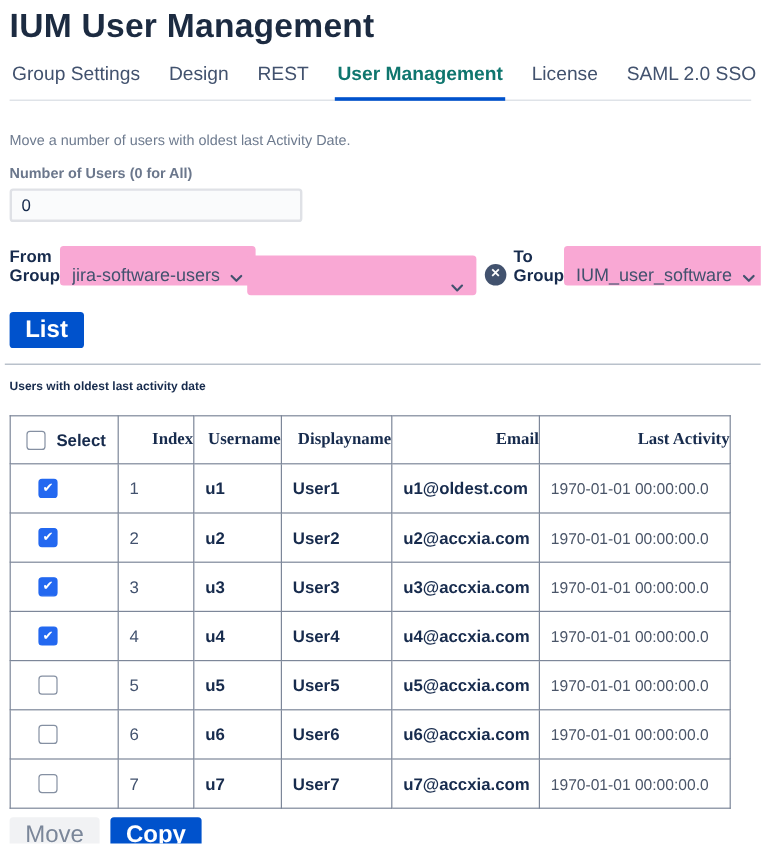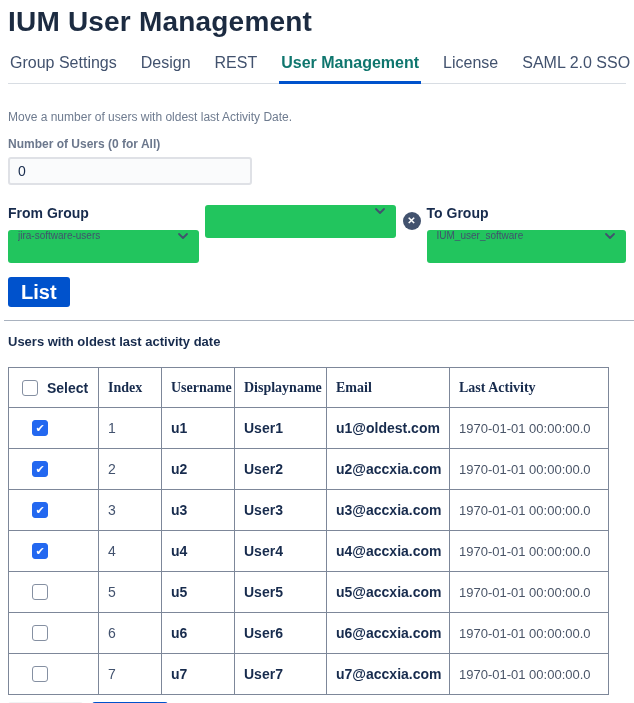--- a/index.html
+++ b/index.html
@@ -29,26 +29,26 @@
   .field-label { margin-top: 13px; font-size: 12px; font-weight: 600; color: #6b778c; }
   .num-input {
     display: block; margin-top: 6px; width: 244px; height: 28px;
     border: 2px solid #dfe1e6; border-radius: 3px; background: #fafbfc;
     font-family: "Liberation Sans", sans-serif; font-size: 14px; color: #172b4d;
     padding: 0 8px; outline: none;
   }
 
   
   .groups-row { display: flex; margin-top: 20px; }
-  .group { display: flex; flex-direction: column; }
+  .group { display: flex; flex-direction: row; }
   .group-label { font-size: 14px; font-weight: 700; color: #172b4d; margin-bottom: 9px; }
   .select {
-    height: 33px; background: #22c55e; border-radius: 3px;
-    display: flex; align-items: flex-start; justify-content: space-between;
-    padding: 0 10px 0 10px; font-size: 10px; color: #42526e; cursor: pointer;
+    height: 33px; background: #f9a8d4; border-radius: 3px;
+    display: flex; align-items: flex-end; justify-content: space-between;
+    padding: 0 10px 0 10px; font-size: 15px; color: #42526e; cursor: pointer;
   }
   .select .sel-value { overflow: hidden; white-space: nowrap; }
   .chevron { width: 12px; height: 12px; flex: 0 0 auto; margin-left: 8px; }
   .filter-wrap { display: flex; align-items: flex-end; }
   .clear-btn {
     width: 18px; height: 18px; border-radius: 50%;
     background: #42526e; color: #ffffff;
     display: flex; align-items: center; justify-content: center;
     font-size: 10px; font-weight: 700; cursor: pointer;
     margin: 0 0 8px 7px; flex: 0 0 auto; line-height: 1;
@@ -59,26 +59,26 @@
     display: inline-flex; align-items: center; justify-content: center;
     height: 30px; padding: 0 13px; border: none; border-radius: 3px;
     font-family: "Liberation Sans", sans-serif; font-size: 20px; cursor: pointer;
   }
   .btn-primary { background: #0052cc; color: #ffffff; font-weight: 700; }
   .btn-subtle { background: #f1f2f4; color: #7a8699; font-weight: 400; }
   .list-btn { margin-top: 14px; }
 
   .divider { margin: 13px 0 0 -4px; width: 630px; border: none; border-top: 1px solid #a9b2bf; }
 
-  .results-heading { margin-top: 13px; font-size: 13px; font-weight: 700; color: #172b4d; }
+  .results-heading { margin-top: 13px; font-size: 10px; font-weight: 700; color: #172b4d; }
 
   
   table.users { margin-top: 18px; border-collapse: collapse; table-layout: fixed; }
   table.users th, table.users td { border: 1px solid #7d8799; padding: 0; }
-  table.users th { height: 40px; font-size: 14px; font-weight: 700; color: #172b4d; text-align: left; margin-left: 13px; }
+  table.users th { height: 40px; font-size: 14px; font-weight: 700; color: #172b4d; text-align: right; margin-left: 13px; }
   table.users td { height: 41px; font-size: 14px; }
   .th-inner { padding-left: 9px; font-family: Liberation Serif, serif; }
   .th-select { display: flex; align-items: center; gap: 9px; padding-left: 13px; }
   td .cell { padding-left: 9px; }
   td.c-index .cell { color: #42526e; }
   td.c-user .cell, td.c-disp .cell, td.c-email .cell { font-weight: 700; color: #172b4d; }
   td.c-act .cell { color: #4a5568; font-size: 13px; }
   td.c-sel { text-align: left; }
   td.c-sel .checkbox { margin-left: 23px; }
 

